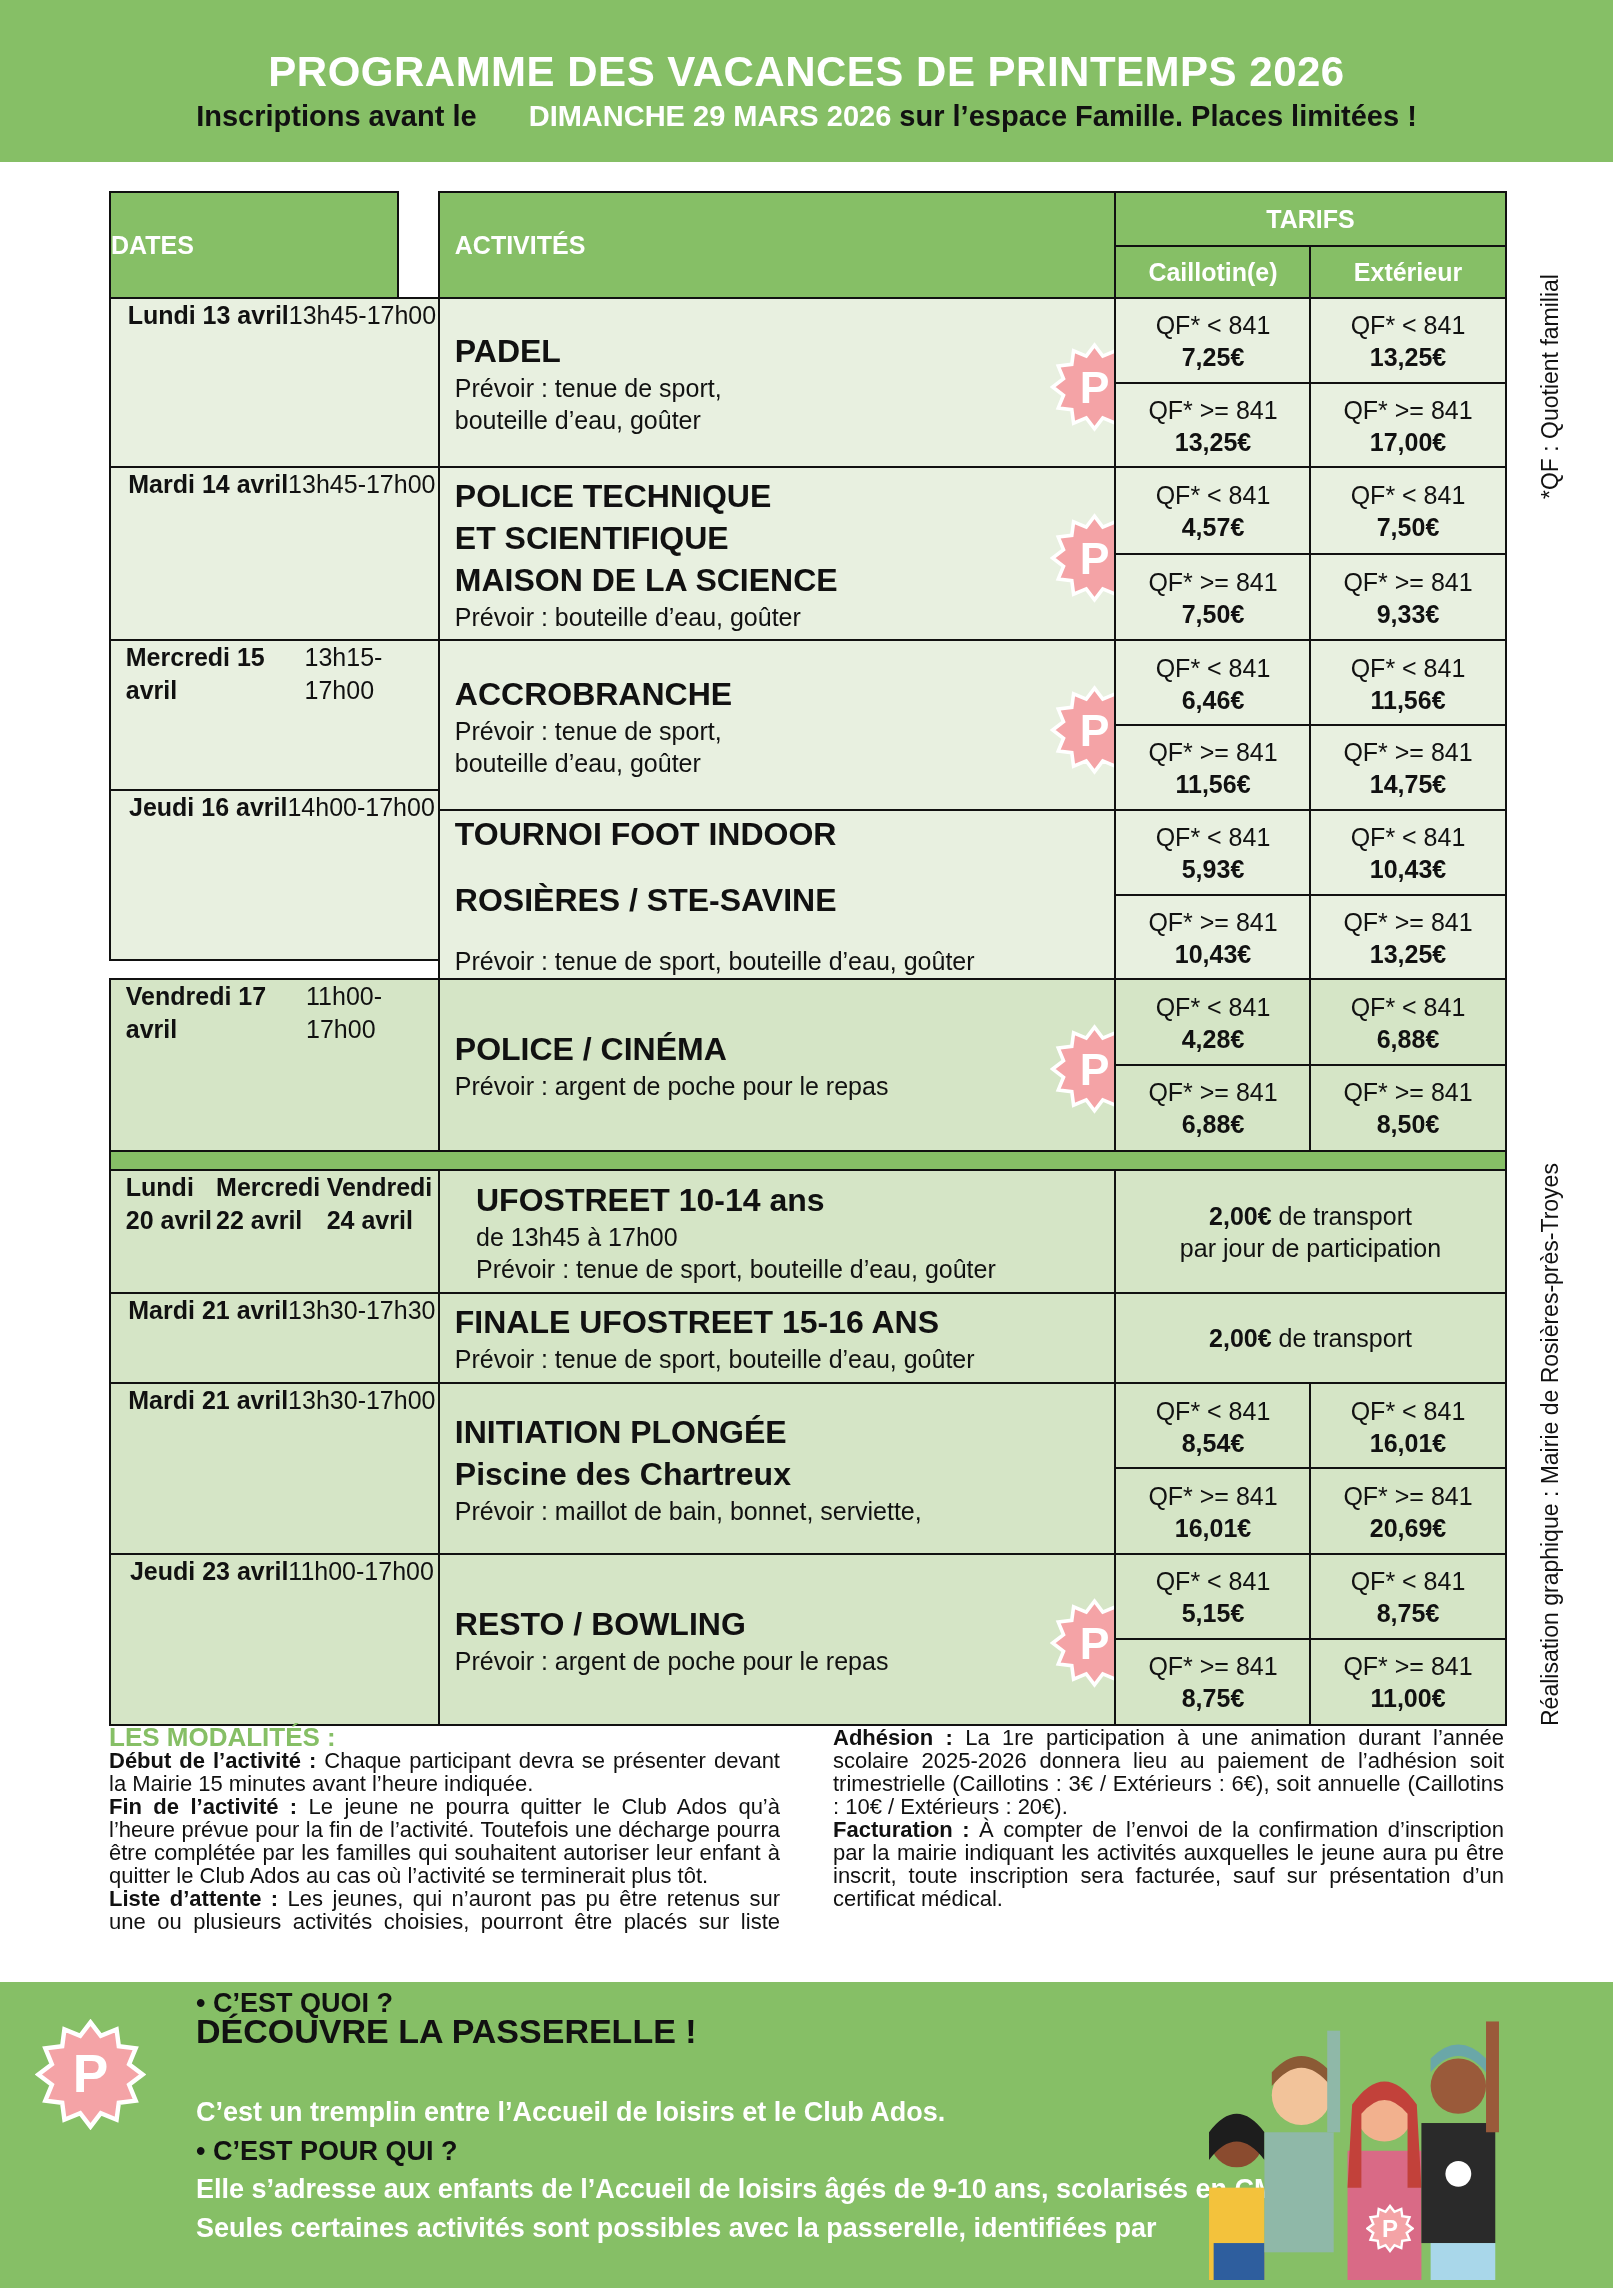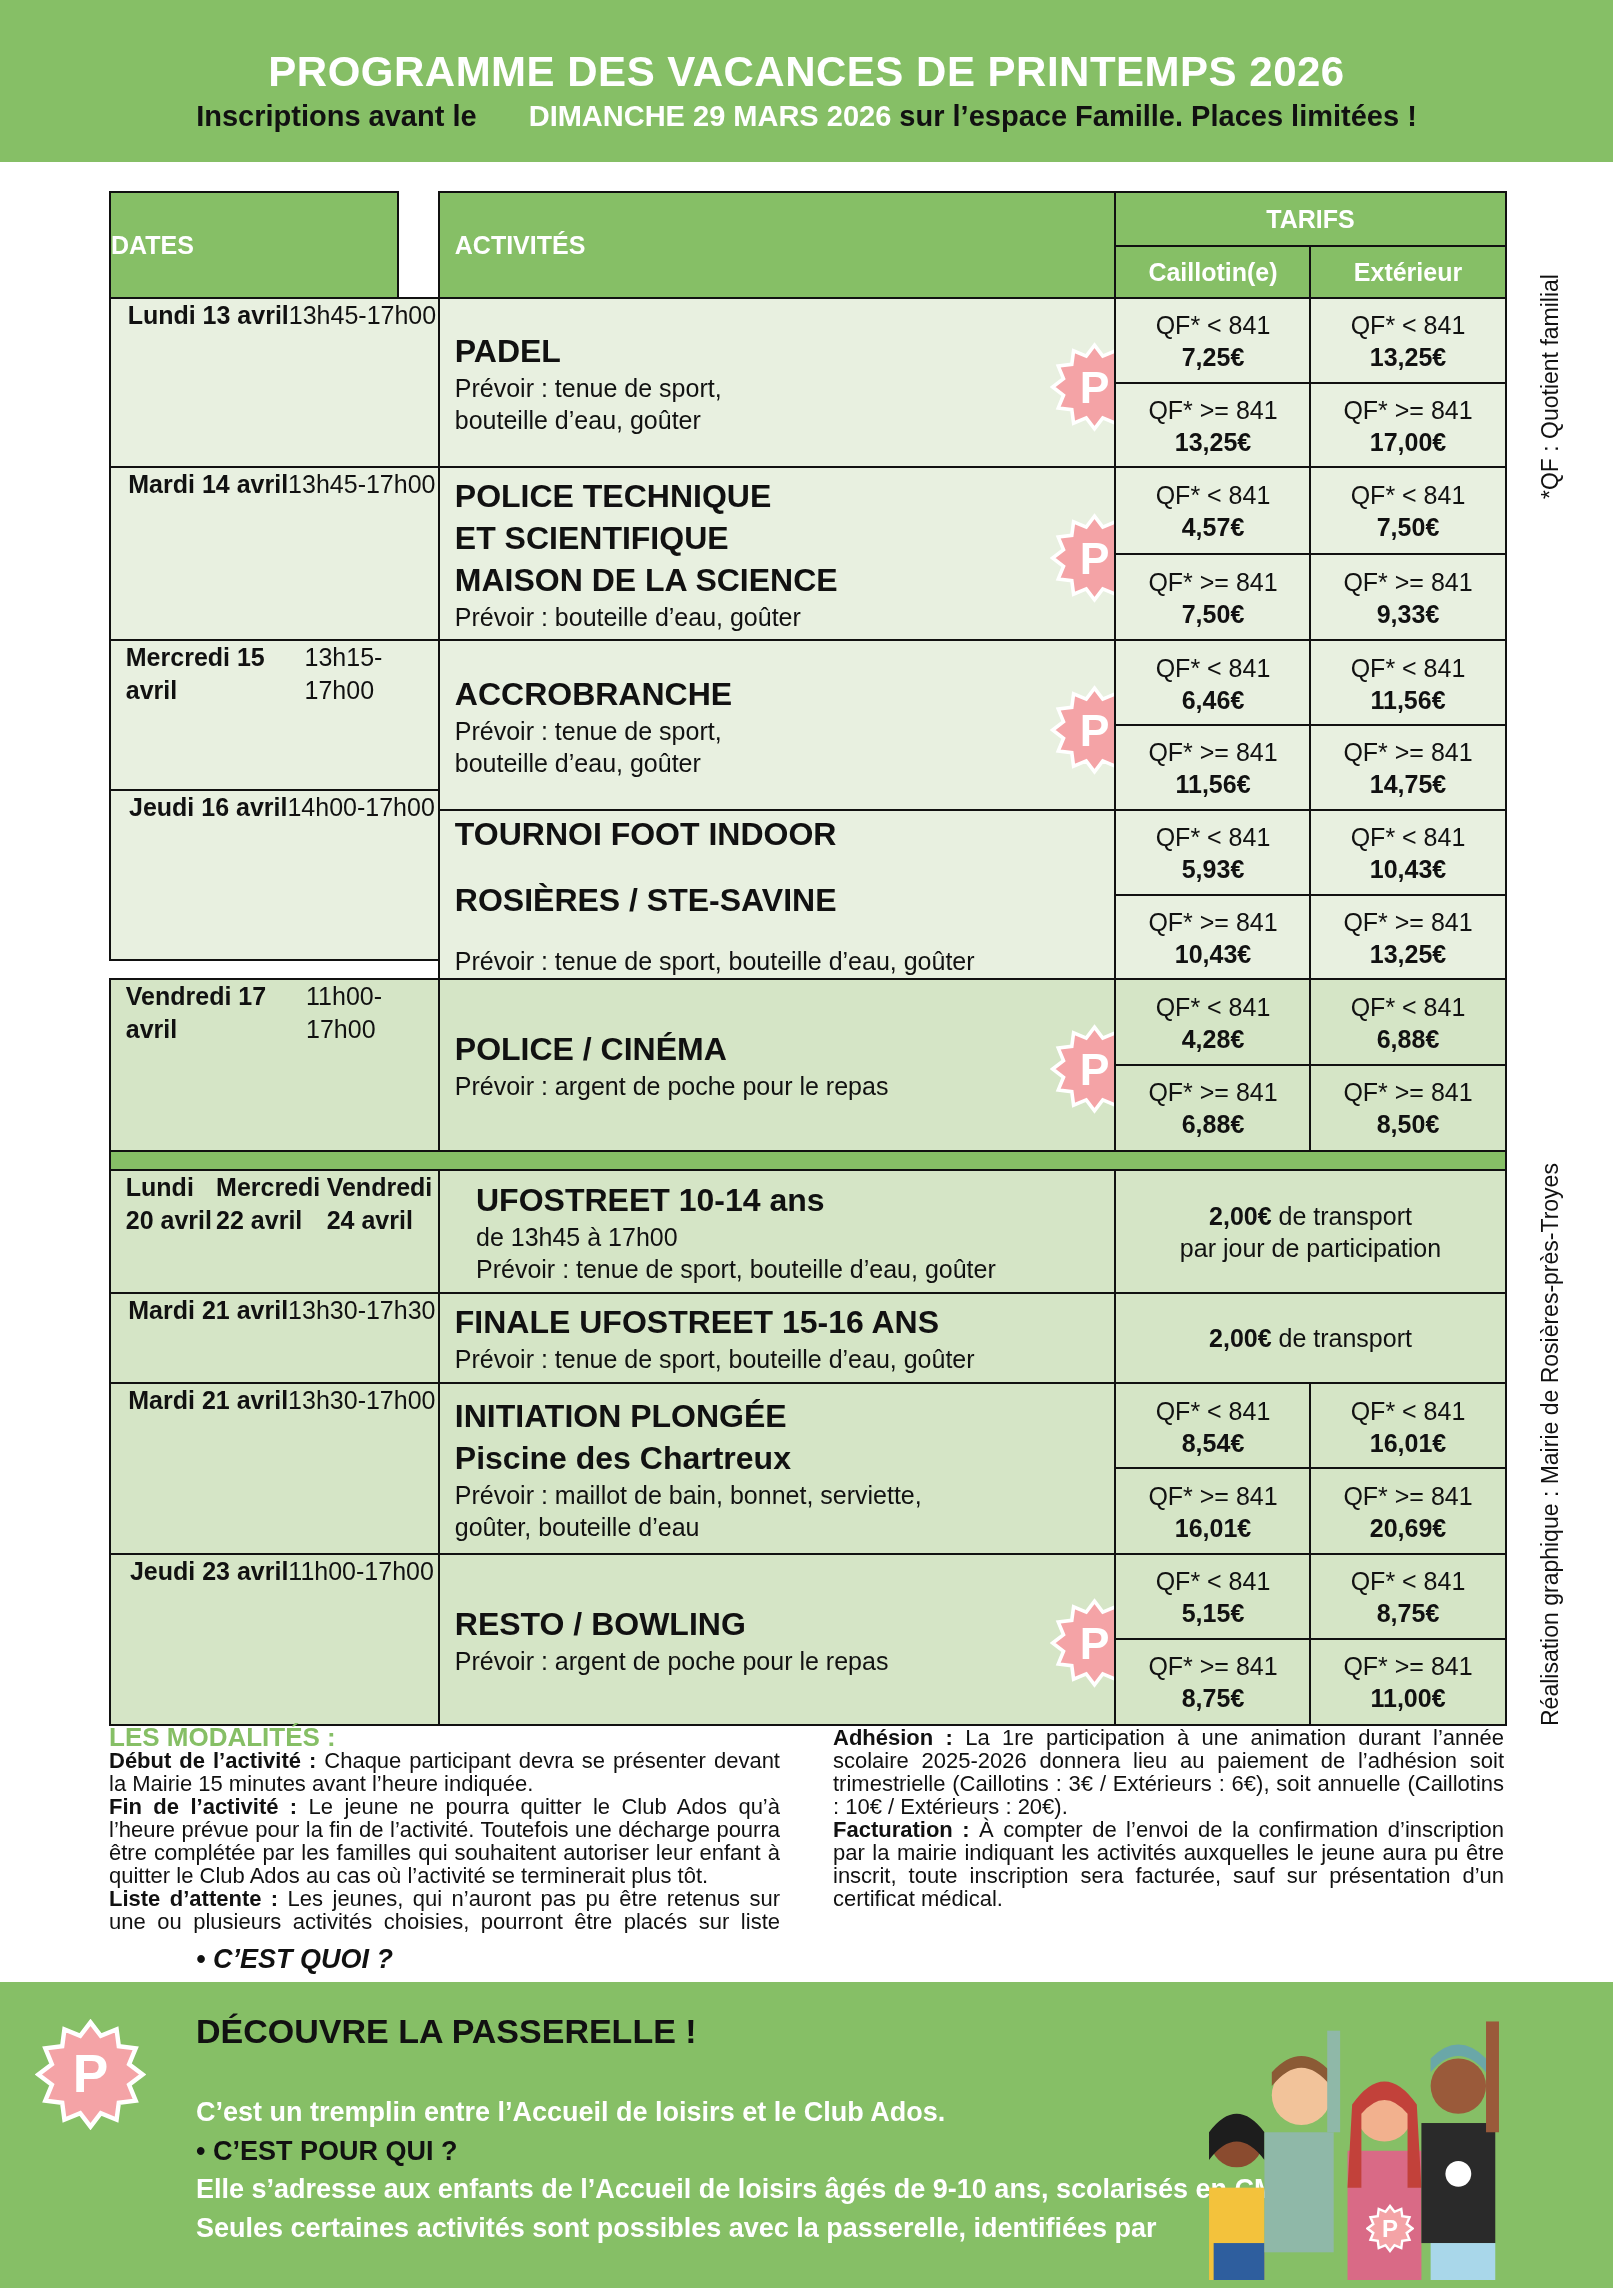--- a/index.html
+++ b/index.html
@@ -229,21 +229,20 @@
       <div><b>2,00€</b><span> de transport</span></div>
     </div>
     <div class="cell datecell rowB" style="left: 0px; top: 1191px; width: 331px; height: 174px;">
       <div class="d">Mardi 21 avril</div>
       <div>13h30-17h00</div>
     </div>
     <div class="cell actcell rowB" style="left: 329px; top: 1191px; width: 679px; height: 174px;">
       <div class="act-title">INITIATION PLONGÉE</div>
       <div class="act-title">Piscine des Chartreux</div>
       <div class="act-note">Prévoir : maillot de bain, bonnet, serviette,</div>
-      <div class="act-note">goûter, bouteille d’eau</div>
     </div>
     <div class="cell price rowB" style="left: 1005px; top: 1191px; width: 198px; height: 89px;">
       <div>QF* &lt; 841</div>
       <div class="v">8,54€</div>
     </div>
     <div class="cell price rowB" style="left: 1200px; top: 1191px; width: 198px; height: 89px;">
       <div>QF* &lt; 841</div>
       <div class="v">16,01€</div>
     </div>
     <div class="cell price rowB" style="left: 1005px; top: 1276px; width: 198px; height: 89px;">
@@ -301,21 +300,21 @@
   <div><b>Adhésion :</b><span> La 1re participation à une animation durant l’année scolaire 2025-2026 donnera lieu au paiement de l’adhésion soit trimestrielle (Caillotins : 3€ / Extérieurs : 6€), soit annuelle (Caillotins : 10€ / Extérieurs : 20€).</span></div>
   <div><b>Facturation :</b><span> À compter de l’envoi de la confirmation d’inscription par la mairie indiquant les activités auxquelles le jeune aura pu être inscrit, toute inscription sera facturée, sauf sur présentation d’un certificat médical.</span></div>
 </div>
 
 <div class="bottomband"></div>
 <svg class="badge" style="left:35px;top:2019px;width:111px;height:111px;" viewBox="0 0 100 100">
   <polygon id="bigstar" fill="#f4a3a6" stroke="#fff" stroke-width="4" points="50.0,3.0 59.3,15.2 73.5,9.3 75.5,24.5 90.7,26.5 84.8,40.7 97.0,50.0 84.8,59.3 90.7,73.5 75.5,75.5 73.5,90.7 59.3,84.8 50.0,97.0 40.7,84.8 26.5,90.7 24.5,75.5 9.3,73.5 15.2,59.3 3.0,50.0 15.2,40.7 9.3,26.5 24.5,24.5 26.5,9.3 40.7,15.2"></polygon>
   <text x="50" y="66" text-anchor="middle" font-family="Liberation Sans, sans-serif" font-weight="bold" font-size="48" fill="#fff">P</text>
 </svg>
 <div class="pass-title">DÉCOUVRE LA PASSERELLE !</div>
-<div class="pass-line pass-q" style="top:1944px;font-style:italic;">• C’EST QUOI ?</div>
+<div class="pass-line pass-q" style="top:1988px;">• C’EST QUOI ?</div>
 <div class="pass-line pass-a" style="top:2097px;">C’est un tremplin entre l’Accueil de loisirs et le Club Ados.</div>
 <div class="pass-line pass-q" style="top:2136px;">• C’EST POUR QUI ?</div>
 <div class="pass-line pass-a" style="top:2174px;">Elle s’adresse aux enfants de l’Accueil de loisirs âgés de 9-10 ans, scolarisés en CM2.</div>
 <div class="pass-line pass-a" style="top:2213px;">Seules certaines activités sont possibles avec la passerelle, identifiées par</div>
 
 <svg class="kids" viewBox="0 0 420 300">
   <g>
     <rect x="40" y="200" width="60" height="100" fill="#f3c23c"></rect>
     <circle cx="70" cy="150" r="28" fill="#8a4b2f"></circle>
     <path d="M40 140 Q70 100 100 140 L100 170 Q70 130 40 170Z" fill="#1d1d1d"></path>

